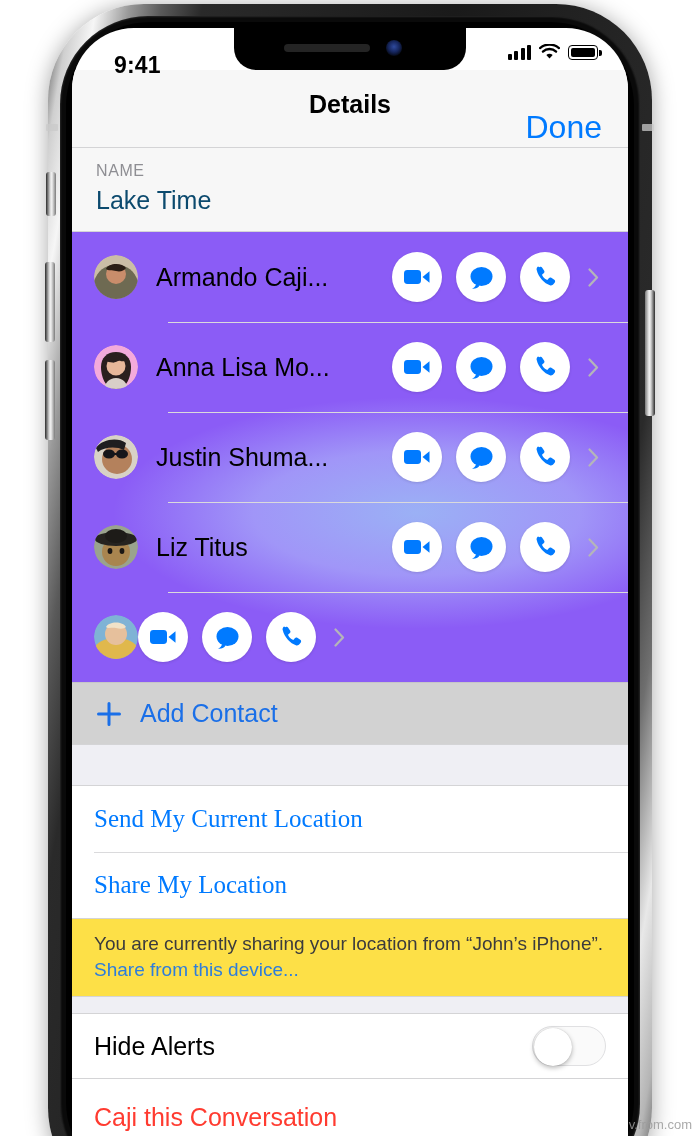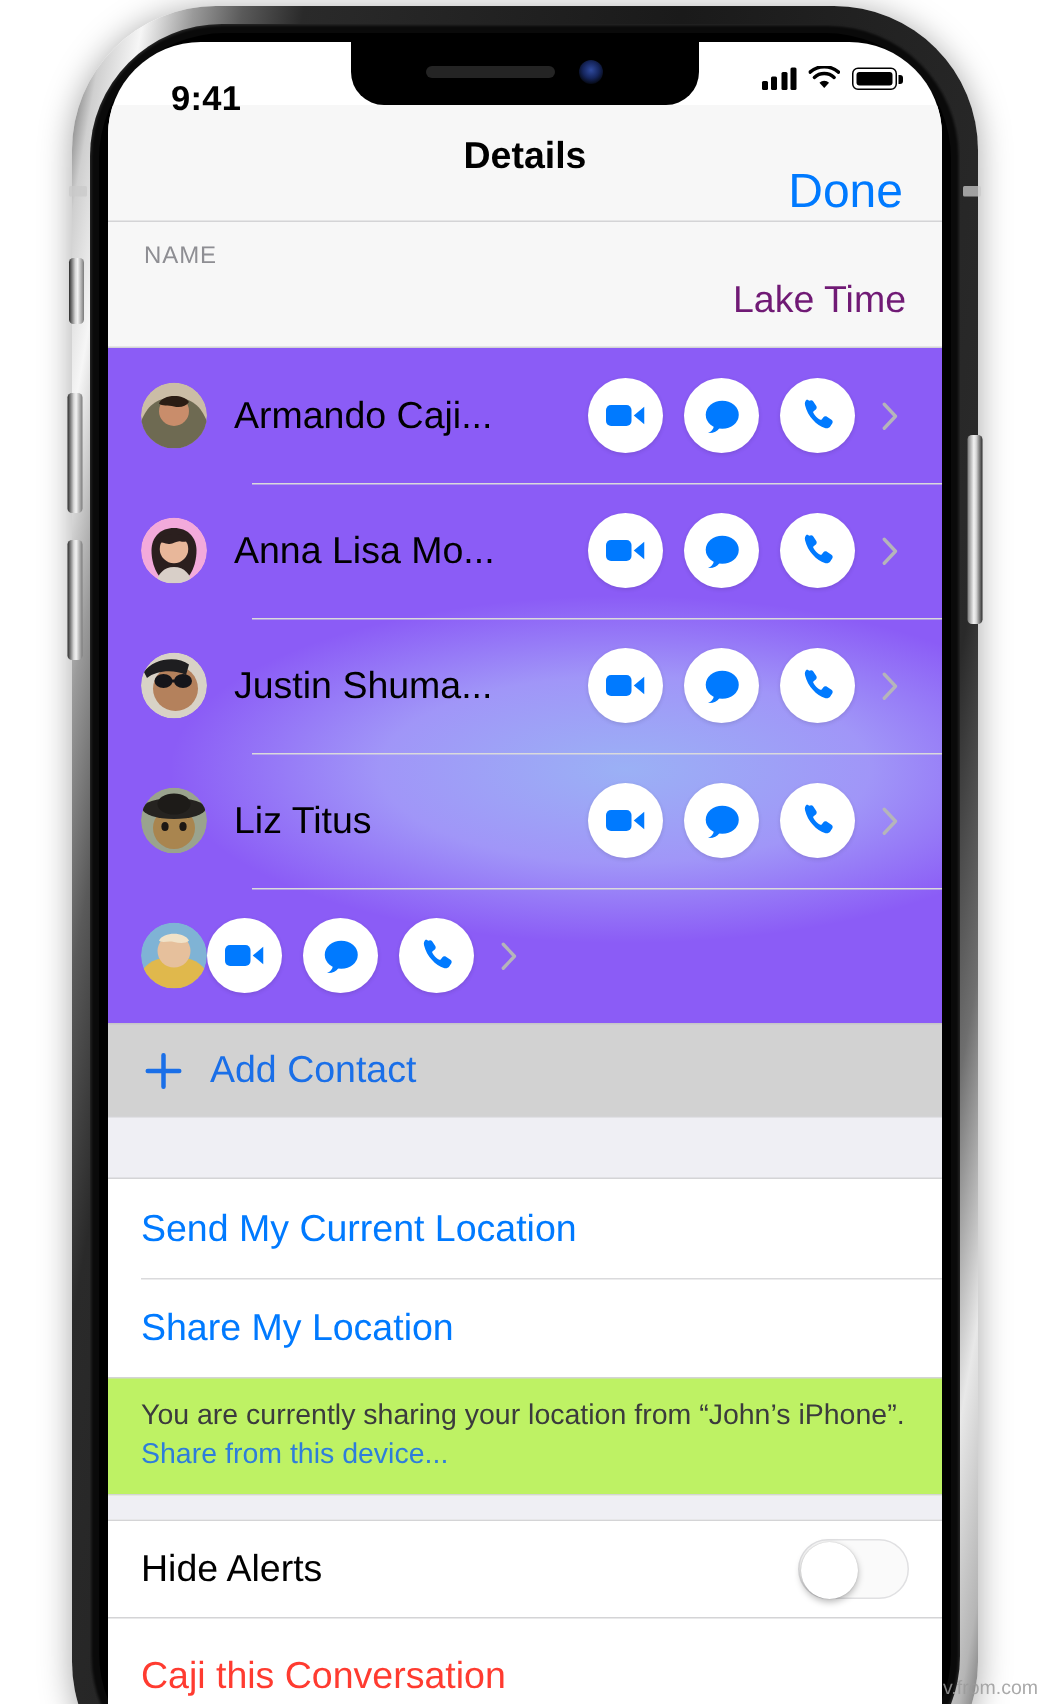--- a/index.html
+++ b/index.html
@@ -74,21 +74,21 @@
   .nav-title{ position:absolute; left:0; right:0; top:20px; text-align:center;
               font-size:25px; font-weight:700; color:#000; }
   .nav-done{ position:absolute; right:26px; top:21px; font-size:32px; color:#007aff; font-weight:400;margin-top:18px; }
 
   
   .content{ position:absolute; top:120px; left:0; width:100%; bottom:0; overflow:hidden; }
 
   
   .name-block{ background:#f7f7f7; border-bottom:1px solid #d4d4d6; padding:14px 24px 16px; }
   .name-label{ font-size:16px; color:#8e8e93; letter-spacing:.6px; }
-  .name-value{ font-size:25px; color:#701a75; margin-top:6px;text-align:right; }
+  .name-value{ font-size:25px; color:#0c4a6e; margin-top:6px; }
 
   
   .contacts{ position:relative; background:#8b5cf6; }
   .glow{ position:absolute; left:0; right:0; top:146px; height:270px; pointer-events:none; z-index:0;
          background:radial-gradient(ellipse 70% 55% at 62% 50%, rgba(160,205,245,.75) 0%,
                     rgba(186,220,250,.45) 42%, rgba(255,255,255,0) 78%); }
   .row{ position:relative; z-index:1; display:flex; align-items:center; height:90px; padding:0 22px 0 22px; }
   .row + .row::before{ content:""; position:absolute; left:96px; right:0; top:0; height:1px; background:#dadadc; }
   .avatar{ width:44px; height:44px; border-radius:50%; flex:0 0 44px; overflow:hidden; position:relative; }
   .cname{ font-size:25px; color:#000; margin-left:18px; flex:1 1 auto; white-space:nowrap; overflow:hidden; }
@@ -100,26 +100,26 @@
 
   
   .add-row{ position:relative; z-index:2; display:flex; align-items:center; height:62px;
             padding:16px 22px; background:#d2d2d2; border-top:1px solid #c6c6c8; }
   .add-plus{ width:30px; display:flex; justify-content:center; }
   .add-label{ font-size:25px; color:#1a6fe8; margin-left:16px; }
 
   .gap{ height:42px; background:#efeff4; border-top:1px solid #d4d4d6; border-bottom:1px solid #d4d4d6; }
 
   
-  .lgroup{ background:#fff; }
+  .lgroup{ background:#fff;font-family:Liberation Serif, serif; }
   .lrow{ position:relative; height:66px; display:flex; align-items:center; padding:0 22px;
          font-size:25px; color:#007aff; }
   .lrow + .lrow::before{ content:""; position:absolute; left:22px; right:0; top:0; height:1px; background:#dadadc; }
 
-  .footnote{ background:#bef264; border-top:1px solid #d4d4d6; border-bottom:1px solid #d4d4d6;
+  .footnote{ background:#fde047; border-top:1px solid #d4d4d6; border-bottom:1px solid #d4d4d6;
              padding:12px 22px 14px; font-size:19px; line-height:1.35; color:#3b3b3d; }
   .footnote a{ color:#2e7ddb; text-decoration:none; }
 
   .gap2{ height:16px; background:#efeff4; }
 
   .alert-row{ position:relative; height:66px; display:flex; align-items:center; justify-content:space-between;
               padding:0 22px; background:#fff; border-top:1px solid #d4d4d6; border-bottom:1px solid #d4d4d6; }
   .alert-label{ font-size:25px; color:#000; }
   .switch{ width:74px; height:40px; border-radius:20px; background:#fafafa;
            border:1px solid #e0e0e2; position:relative; }

